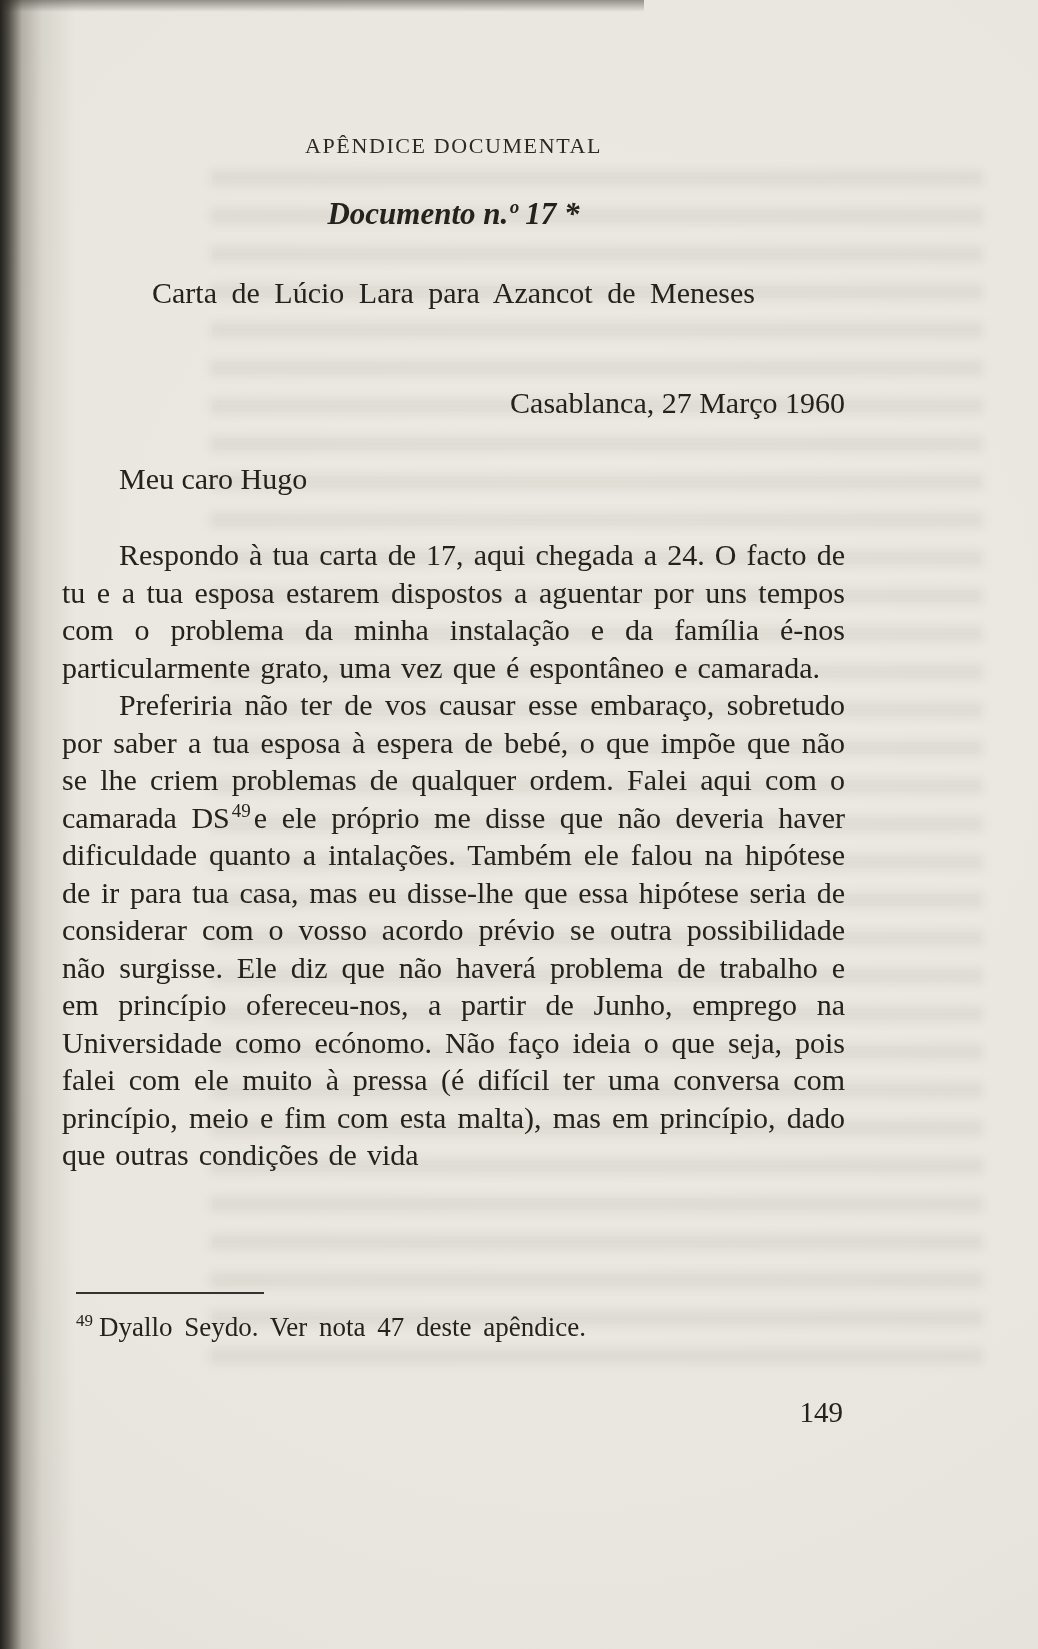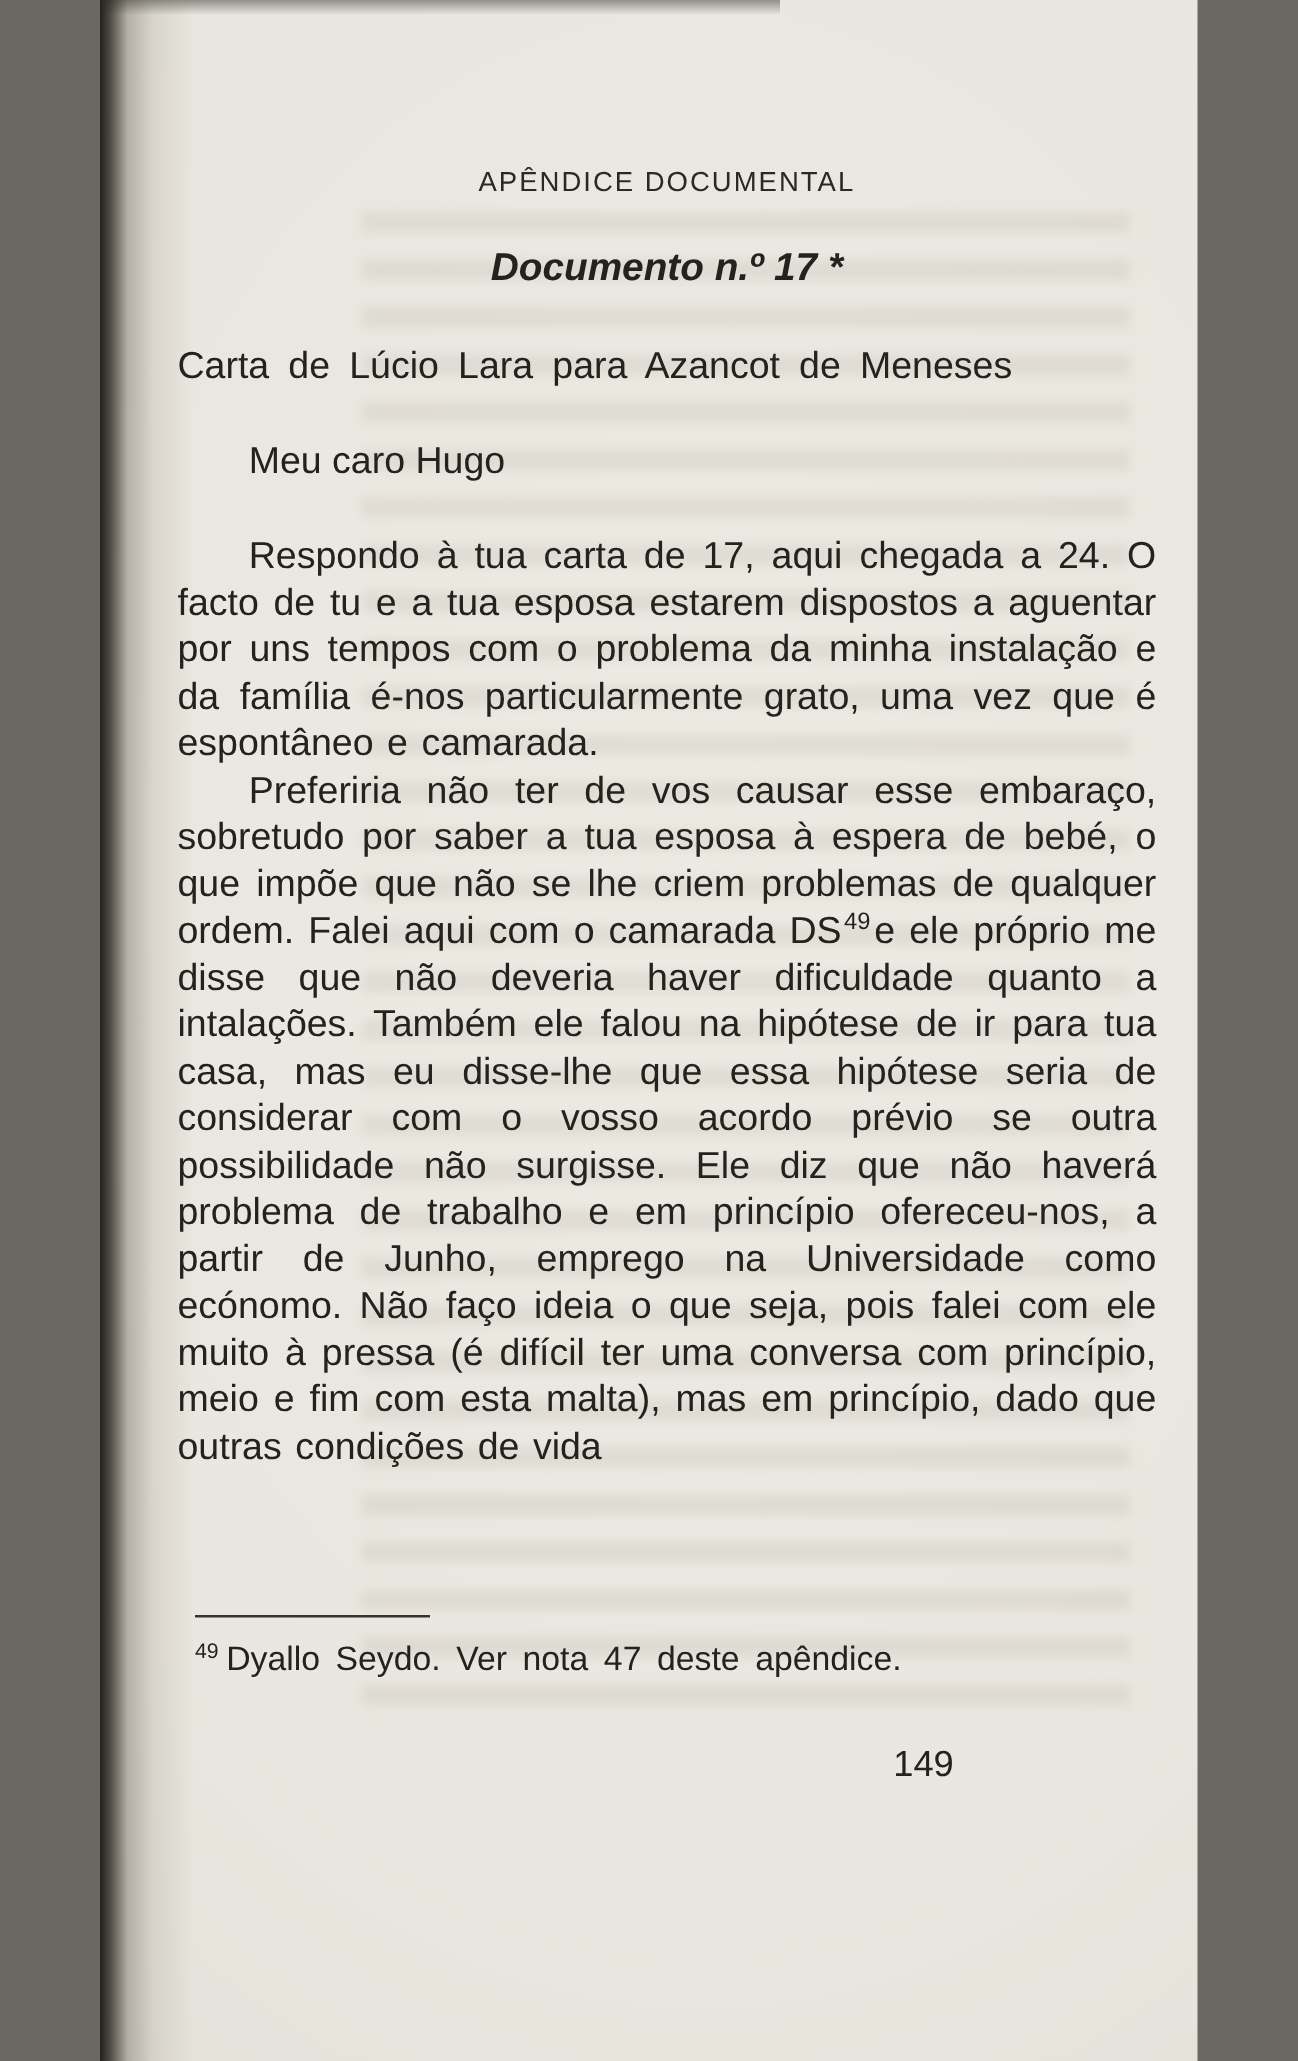--- a/index.html
+++ b/index.html
@@ -1,23 +1,23 @@
 <!DOCTYPE html>
 <html><head>
 <meta charset="utf-8">
 <style>
   * { margin:0; padding:0; box-sizing:border-box; }
   html,body { background:#6b6862; }
   .scan {
     position:relative;
-    width:878px; height:1649px;
+    width:1038px; height:1649px;
     margin:0 auto;
     overflow:hidden;
     background: radial-gradient(ellipse 130% 95% at 55% 42%, #edeae3 0%, #e9e6df 55%, #e0ddd5 100%);
-    font-family:Liberation Sans, sans-serif;
+    font-family:Liberation Serif, serif;
     color:#23221d;
   }
   .spine-shadow {
     position:absolute; left:0; top:0; bottom:0; width:75px;
     background: linear-gradient(to right,
       #23211c 0px,
       rgba(50,47,40,0.85) 8px,
       rgba(100,94,82,0.40) 22px,
       rgba(140,133,118,0.18) 42px,
       rgba(0,0,0,0) 75px);
@@ -48,20 +48,21 @@
   }
   .doc-title {
     margin-top:37px;
     text-align:center;
     font-size:31px;
     font-weight:bold;
     font-style:italic;
   }
   .doc-subtitle {
     margin-top:44px;
+    text-align:center;
     font-size:30px;
     word-spacing:7px;
   }
   .dateline {
     margin-top:76px;
     text-align:right;
     font-size:30px;
   }
   .salutation {
     margin-top:42px;
@@ -117,20 +118,21 @@
   <div class="bleed-through"></div>
 
   <div class="content">
 
     <div class="running-header">APÊNDICE DOCUMENTAL</div>
 
     <div class="doc-title">Documento n.º 17 *</div>
 
     <div class="doc-subtitle">Carta de Lúcio Lara para Azancot de Meneses</div>
 
+    <div class="dateline">Casablanca, 27 Março 1960</div>
 
     <div class="salutation">Meu caro Hugo</div>
 
     <p class="body-para first"><span>Respondo à tua carta de 17, aqui chegada a 24. O facto de tu e a tua esposa estarem dispostos a aguentar por uns tempos com o problema da minha instalação e da família é-nos particularmente grato, uma vez que é espontâneo e camarada.</span></p>
 
     <p class="body-para"><span>Preferiria não ter de vos causar esse embaraço, sobretudo por saber a tua esposa à espera de bebé, o que impõe que não se lhe criem problemas de qualquer ordem. Falei aqui com o camarada DS</span><sup class="fn-ref">49</sup><span>e ele próprio me disse que não deveria haver dificuldade quanto a intalações. Também ele falou na hipótese de ir para tua casa, mas eu disse-lhe que essa hipótese seria de considerar com o vosso acordo prévio se outra possibilidade não surgisse. Ele diz que não haverá problema de trabalho e em princípio ofereceu-nos, a partir de Junho, emprego na Universidade como ecónomo. Não faço ideia o que seja, pois falei com ele muito à pressa (é difícil ter uma conversa com princípio, meio e fim com esta malta), mas em princípio, dado que outras condições de vida</span></p>
 
   </div>
 
   <div class="footnote-area">

